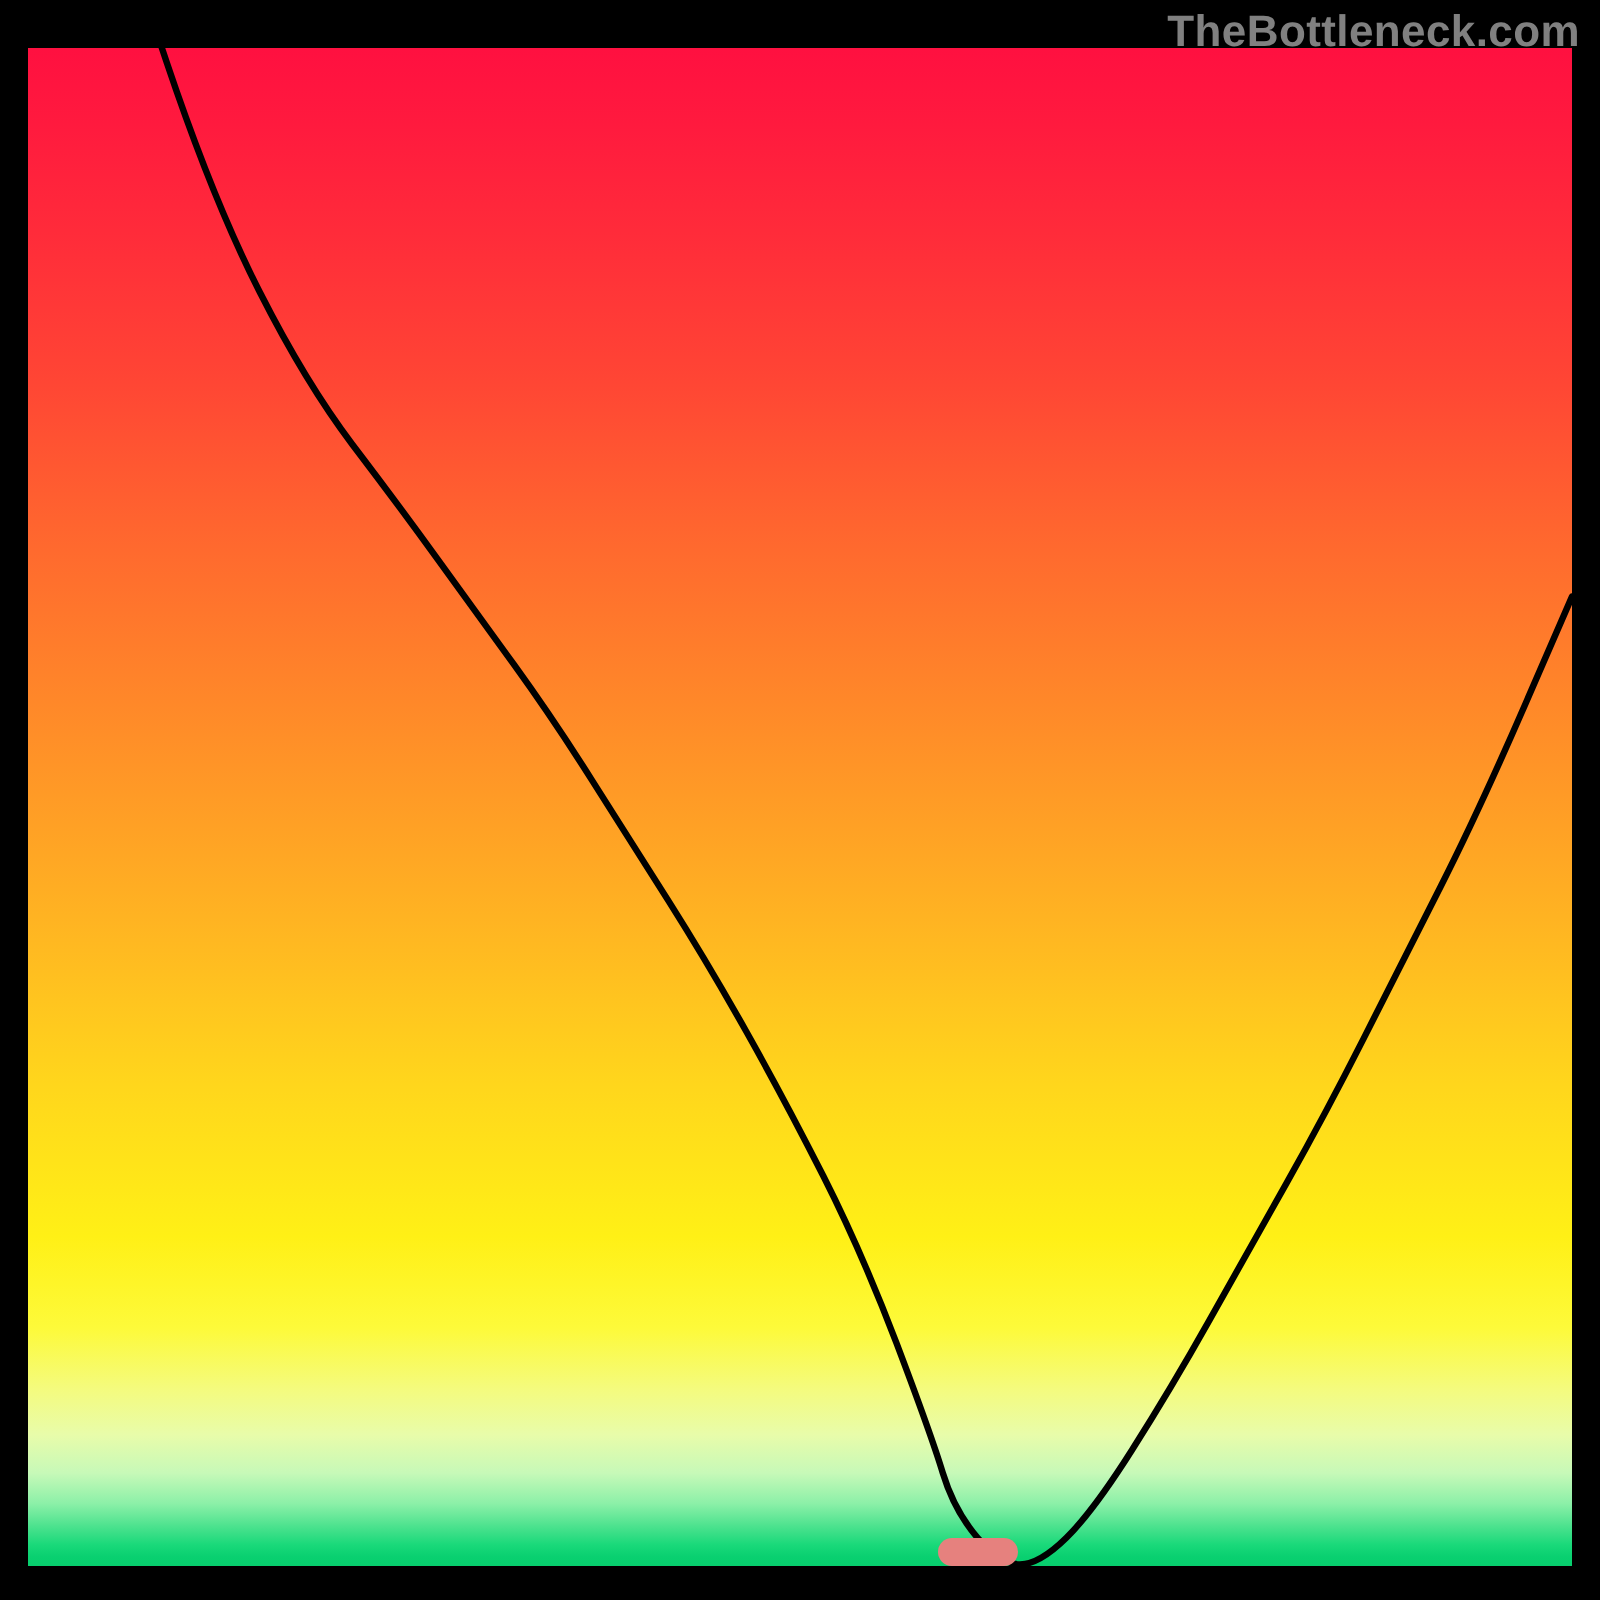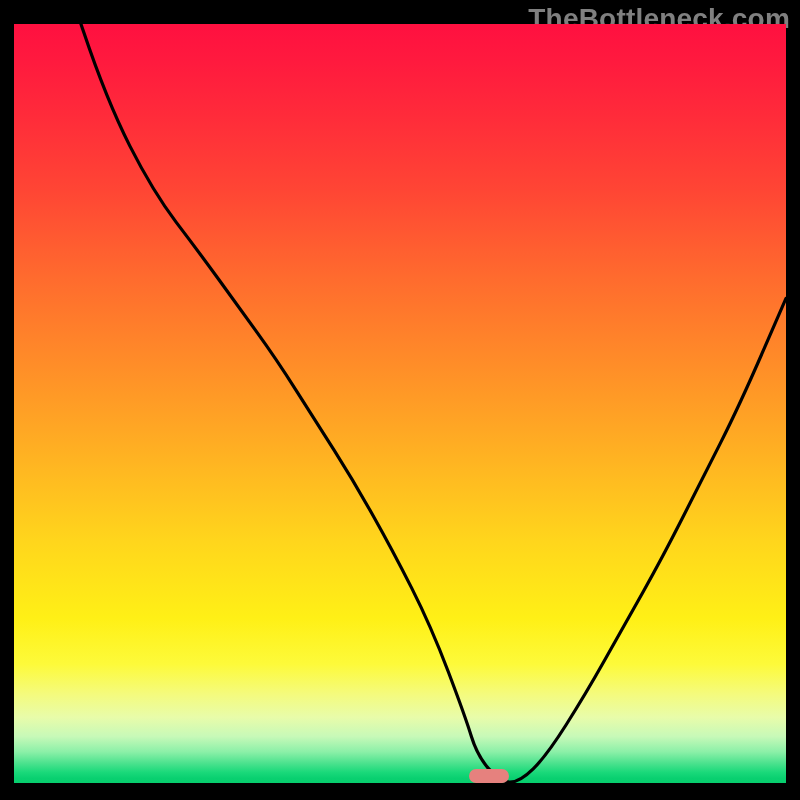--- a/index.html
+++ b/index.html
@@ -72,21 +72,21 @@
   .marker {
     position: absolute;
     border-radius: 999px;
     background: #e6817e;
   }
   .watermark {
     position: absolute;
     top: 3px;
     right: 10px;
     font-family: Arial, Helvetica, sans-serif;
-    font-size: 28px;
+    font-size: 22px;
     font-weight: 600;
     color: #808080;
     letter-spacing: 0.2px;
     user-select: none;
   }
 </style>
 </head>
 <body>
 
 <div class="frame">

